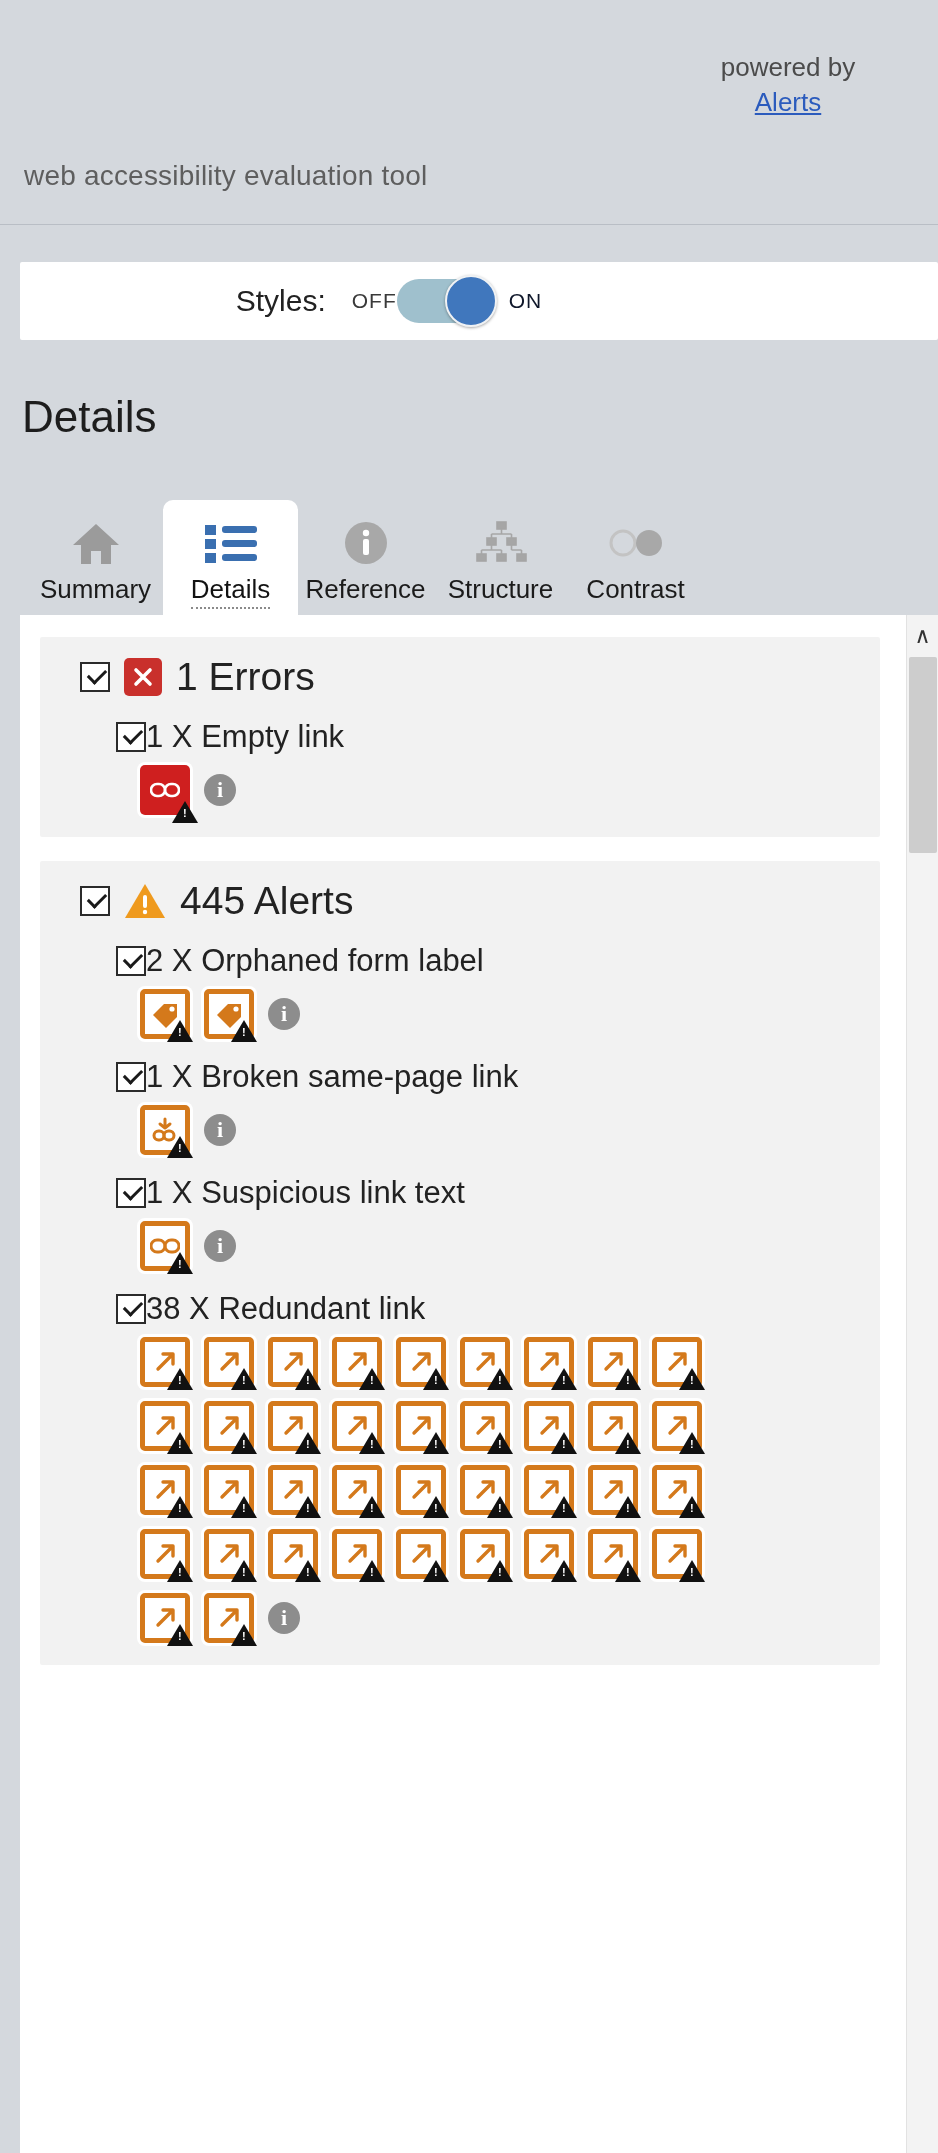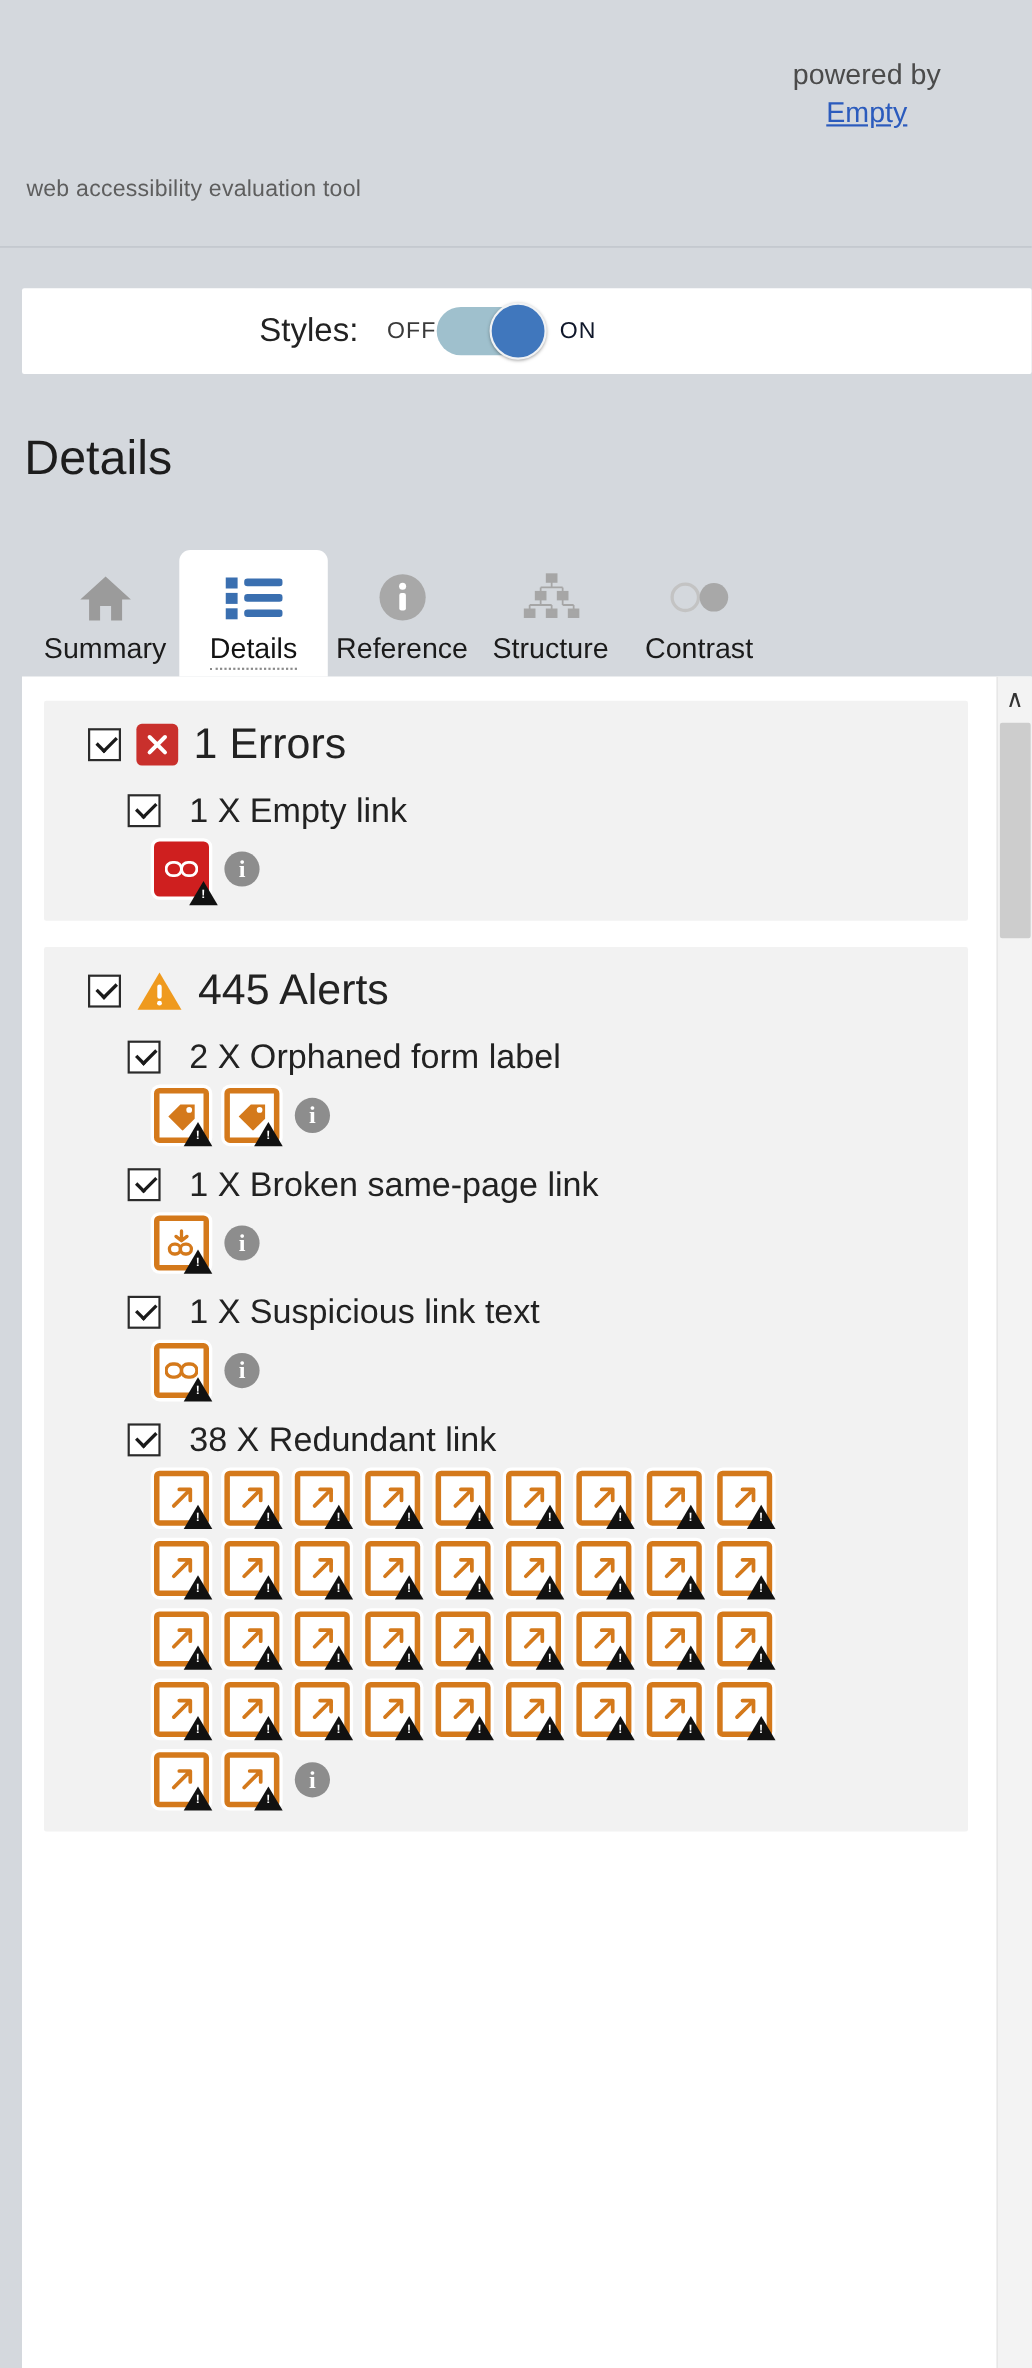--- a/index.html
+++ b/index.html
@@ -24,21 +24,21 @@
     background: #4a77b5; position: relative; overflow: hidden;
     display: flex; align-items: center; justify-content: center;
   }
   .logo-mark svg { display:block; }
   .logo-word {
     font-size: 69px; color: #5a5a5a; letter-spacing: 1px;
     font-weight: 400; margin-left: 14px; line-height: 1;
   }
   .tagline {
     position: absolute; left: 24px; top: 160px;
-    font-size: 21px; color: #5e5e5e; letter-spacing: .2px;
+    font-size: 28px; color: #5e5e5e; letter-spacing: .2px;
   }
   .powered {
     position: absolute; right: 0px; top: 50px; width: 300px;
     text-align: center; line-height: 1.35;
   }
   .powered .pb { font-size: 26px; color: #4b4b4b; display:block; }
   .powered a {
     font-size: 26px; color: #2b5bbd; text-decoration: underline; display:block;
   }
 
@@ -115,21 +115,21 @@
   }
   .group-title { font-size: 39px; color: #222; display: flex; align-items: center; gap: 14px; }
   .err-badge {
     width: 38px; height: 38px; background: #c9302c; border-radius: 5px;
     display:flex; align-items:center; justify-content:center; flex:none;
   }
   .err-badge svg { display:block; }
   .warn-badge { width: 42px; height: 38px; display:flex; align-items:center; justify-content:center; flex:none; }
 
   .item { margin-top: 20px; padding-left: 76px; }
-  .item-head { display: flex; align-items: center; gap: 26px; }
+  .item-head { display: flex; align-items: center; gap: 0; }
   .item-label { font-size: 31px; color: #222; }
   .icon-row { display: flex; flex-wrap: wrap; align-items: center; gap: 14px; margin-top: 10px; padding-left: 24px; max-width: 600px; }
 
   
   .wicon {
     width: 50px; height: 50px; position: relative; flex: none;
     border-radius: 5px; box-shadow: 0 0 0 3px #ffffff;
     display: flex; align-items: center; justify-content: center;
   }
   .wicon.red { background: #cf1f1f; }
@@ -166,21 +166,21 @@
 </style>
 </head>
 <body>
 
 <div id="root">
 
   <div class="header">
     <div class="tagline">web accessibility evaluation tool</div>
     <div class="powered">
       <span class="pb">powered by</span>
-      <a href="#">Empty</a>
+      <a href="#">Alerts</a>
     </div>
   </div>
 
   <div class="styles-bar">
     <div class="styles-inner">
       <span class="styles-label">Styles:</span>
       <span class="off-label">OFF</span>
       <span class="toggle">
         <span class="knob"></span>
       </span>

